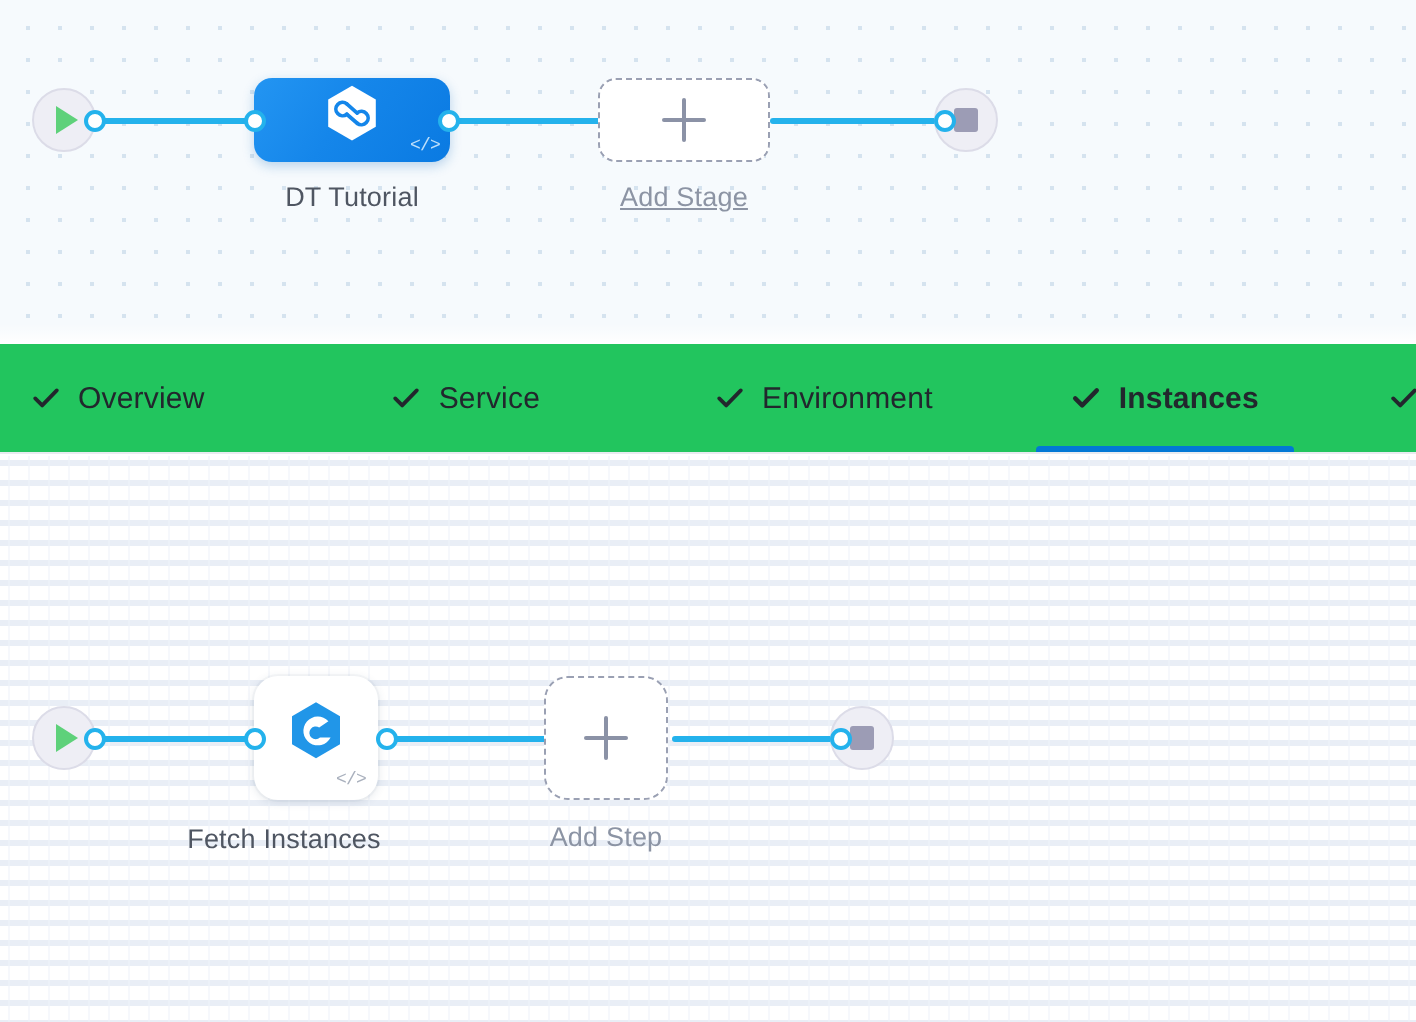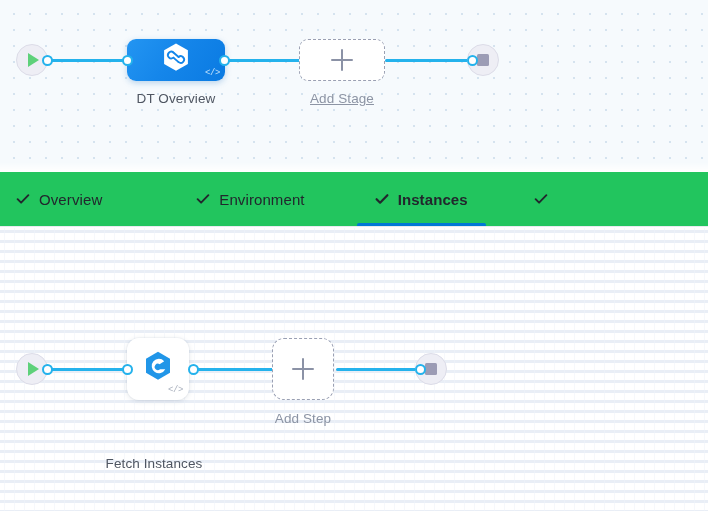--- a/index.html
+++ b/index.html
@@ -172,21 +172,21 @@
         <svg width="26" height="29" viewBox="0 0 26 29">
           <path d="M13 0.6 L24.9 7.4 L24.9 21.1 L13 27.9 L1.1 21.1 L1.1 7.4 Z" fill="#ffffff"></path>
           <path d="M10.4 9.6 a3.35 3.35 0 1 0 0 5.2 M15.6 19.3 a3.35 3.35 0 1 0 0 -5.2" fill="none" stroke="#1486ea" stroke-width="1.85" stroke-linecap="round"></path>
           <path d="M10.4 9.6 L15.6 14.2 M10.4 14.8 L15.6 19.3" fill="none" stroke="#1486ea" stroke-width="1.85" stroke-linecap="round"></path>
         </svg>
       </span>
       <span class="codebadge onblue">&lt;/&gt;</span>
     </div>
     <div class="port" style="left:122px;top:55px;"></div>
     <div class="port" style="left:219px;top:55px;"></div>
-    <div class="caption" style="left:106px;top:91px;width:140px;">DT Overview</div>
+    <div class="caption" style="left:106px;top:91px;width:140px;">DT Tutorial</div>
 
     <div class="addbox stage" style="left:299px;top:39px;">
       <span class="plus"></span>
     </div>
     <div class="caption muted" style="left:272px;top:91px;width:140px;text-decoration:underline;">Add Stage</div>
 
     <div class="port" style="left:467px;top:55px;"></div>
     <div class="terminal" style="left:467px;top:44px;">
       <span class="stop-sq"></span>
     </div>
@@ -197,20 +197,28 @@
 
       <div class="tab" style="margin-right:72px;">
         <span class="check">
           <svg width="14" height="14" viewBox="0 0 14 14">
               <path d="M1.6 7.2 L5.1 10.7 L12.4 3.2" fill="none" stroke="#22272d" stroke-width="1.9" stroke-linecap="round" stroke-linejoin="round"></path>
             </svg>
         </span>
         <span class="tlabel">Overview</span>
       </div>
 
+      <div class="tab" style="margin-right:66px;">
+        <span class="check">
+          <svg width="14" height="14" viewBox="0 0 14 14">
+              <path d="M1.6 7.2 L5.1 10.7 L12.4 3.2" fill="none" stroke="#22272d" stroke-width="1.9" stroke-linecap="round" stroke-linejoin="round"></path>
+            </svg>
+        </span>
+        <span class="tlabel">Service</span>
+      </div>
 
       <div class="tab" style="margin-right:48px;">
         <span class="check">
           <svg width="14" height="14" viewBox="0 0 14 14">
               <path d="M1.6 7.2 L5.1 10.7 L12.4 3.2" fill="none" stroke="#22272d" stroke-width="1.9" stroke-linecap="round" stroke-linejoin="round"></path>
             </svg>
         </span>
         <span class="tlabel">Environment</span>
       </div>
 
@@ -252,21 +260,21 @@
         <svg width="28" height="30" viewBox="0 0 28 30">
           <path d="M14 1 L26 8 L26 22 L14 29 L2 22 L2 8 Z" fill="#2196e8"></path>
           <path d="M20.2 10.5 a7.2 7.2 0 1 0 1.1 8.2 L16.0 18.7 a3.2 3.2 0 1 1 -0.4 -5.1 Z" fill="#ffffff"></path>
           <path d="M14.2 13.4 a3.3 3.3 0 0 1 3.3 3.3 l4.2 0 a7.5 7.5 0 0 0 -7.5 -7.5 Z" fill="#ffffff" opacity="0"></path>
         </svg>
       </span>
       <span class="codebadge ongrey" style="right:6px;bottom:5px;">&lt;/&gt;</span>
     </div>
     <div class="port" style="left:122px;top:136px;"></div>
     <div class="port" style="left:188px;top:136px;"></div>
-    <div class="caption" style="left:84px;top:184px;width:140px;margin-top:44px;">Fetch Instances</div>
+    <div class="caption" style="left:72px;top:184px;width:140px;">Fetch Instances</div>
 
     <div class="addbox step" style="left:272px;top:110px;">
       <span class="plus"></span>
     </div>
     <div class="caption muted" style="left:233px;top:183px;width:140px;">Add Step</div>
 
     <div class="port" style="left:415px;top:136px;"></div>
     <div class="terminal" style="left:415px;top:125px;">
       <span class="stop-sq"></span>
     </div>

